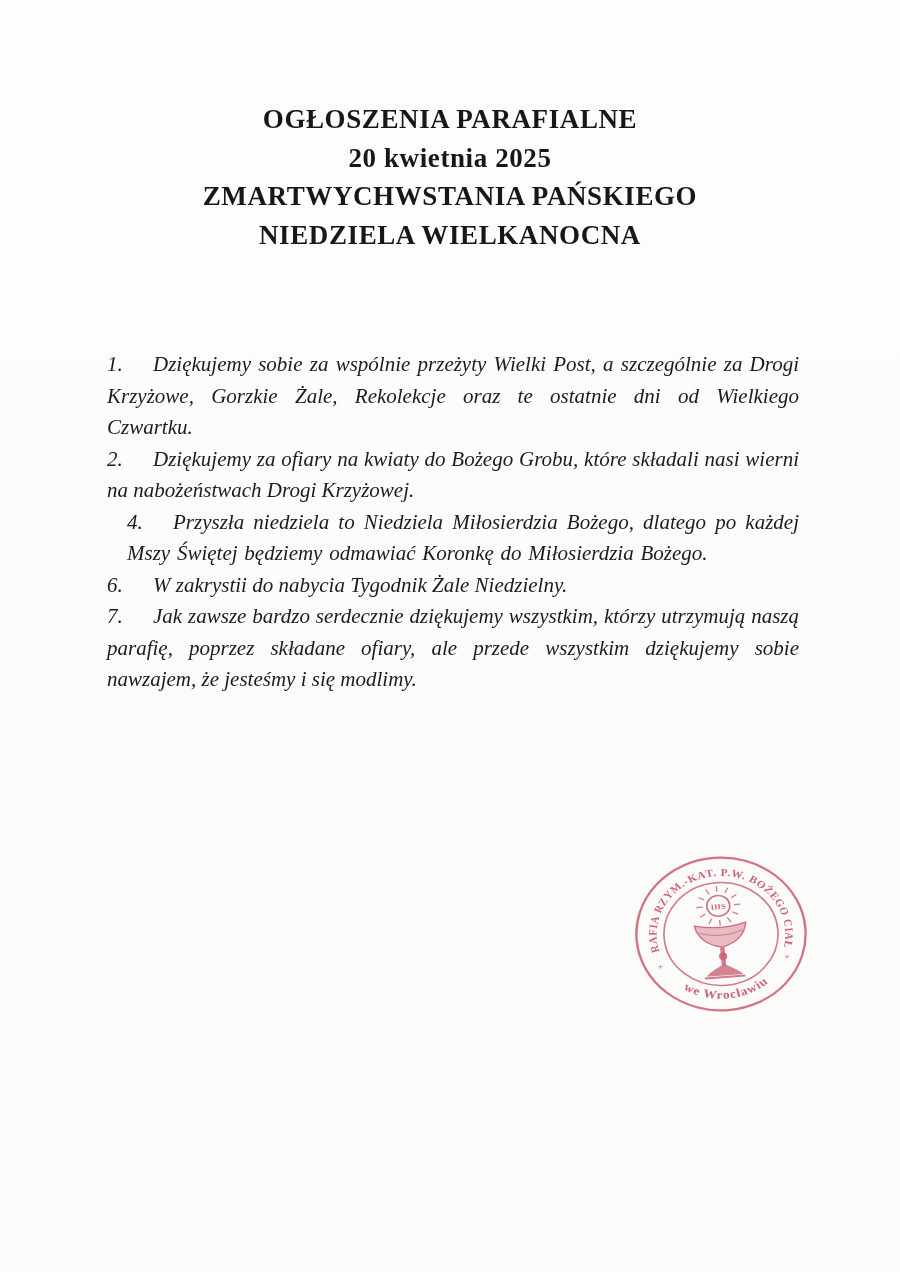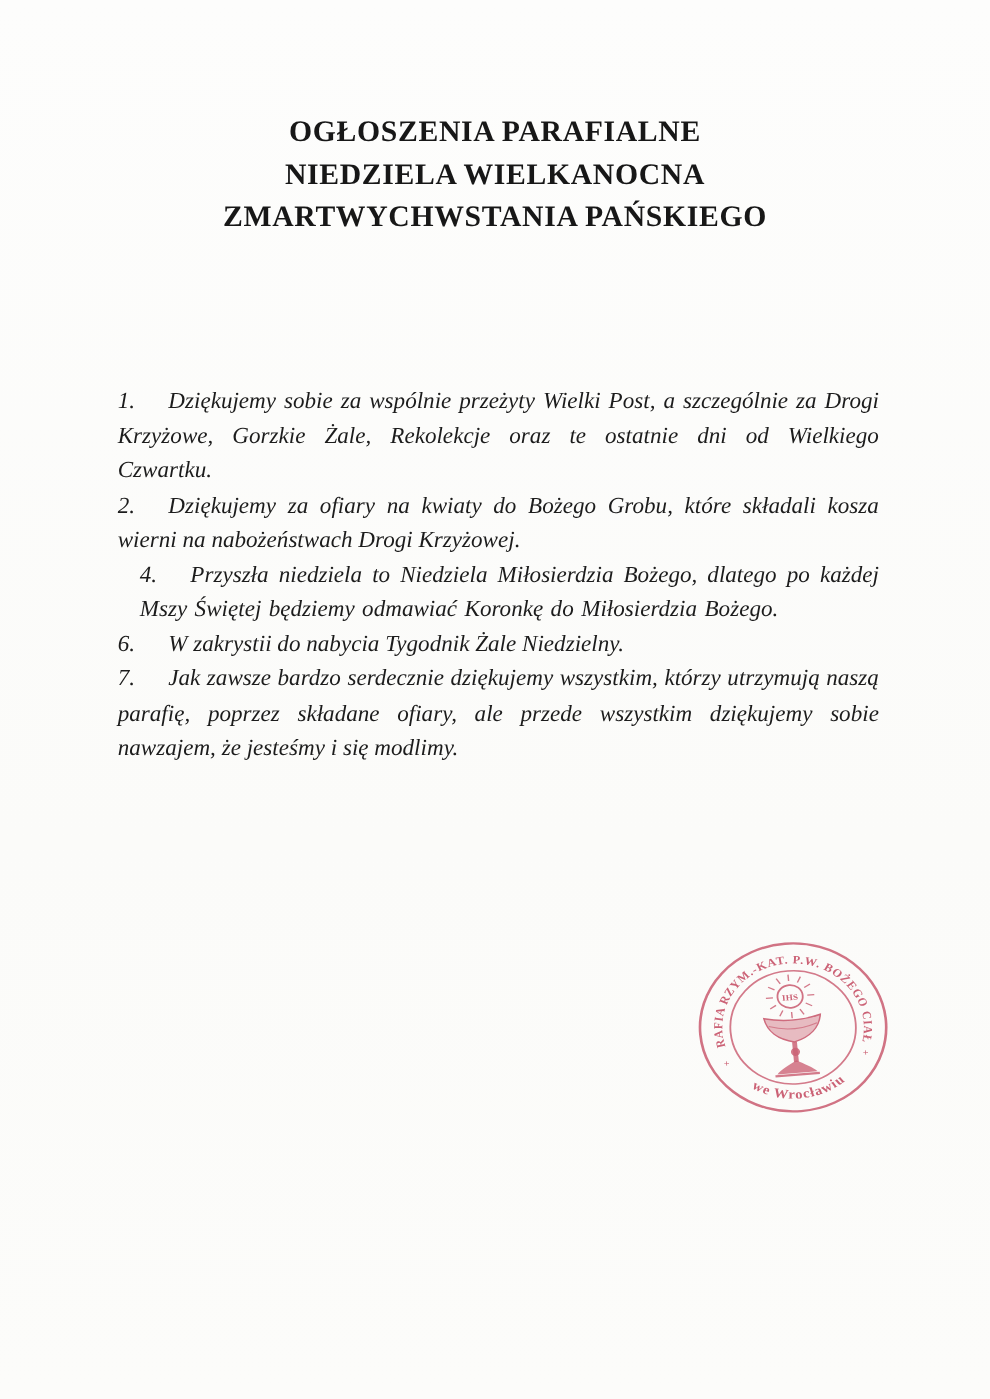--- a/index.html
+++ b/index.html
@@ -69,27 +69,28 @@
     letter-spacing: 0.3px;
   }
 </style>
 </head>
 <body>
 
 <div class="page">
 
   <header class="title-block">
     <div>OGŁOSZENIA PARAFIALNE</div>
+    <div>20 kwietnia 2025</div>
+    <div>ZMARTWYCHWSTANIA PAŃSKIEGO</div>
     <div>NIEDZIELA WIELKANOCNA</div>
-    <div>ZMARTWYCHWSTANIA PAŃSKIEGO</div>
   </header>
 
   <main class="body-text">
     <p class="item item-1"><span class="num">1.</span><span>Dziękujemy sobie za wspólnie przeżyty Wielki Post, a szczególnie za Drogi Krzyżowe, Gorzkie Żale, Rekolekcje oraz te ostatnie dni od Wielkiego Czwartku.</span></p>
-    <p class="item item-2"><span class="num">2.</span><span>Dziękujemy za ofiary na kwiaty do Bożego Grobu, które składali kosza wierni na nabożeństwach Drogi Krzyżowej.</span></p>
+    <p class="item item-2"><span class="num">2.</span><span>Dziękujemy za ofiary na kwiaty do Bożego Grobu, które składali nasi wierni na nabożeństwach Drogi Krzyżowej.</span></p>
     <p class="item item-4"><span class="num">4.</span><span>Przyszła niedziela to Niedziela Miłosierdzia Bożego, dlatego po każdej Mszy Świętej będziemy odmawiać Koronkę do Miłosierdzia Bożego.</span></p>
     <p class="item item-6"><span class="num">6.</span><span>W zakrystii do nabycia Tygodnik Żale Niedzielny.</span></p>
     <p class="item item-7"><span class="num">7.</span><span>Jak zawsze bardzo serdecznie dziękujemy wszystkim, którzy utrzymują naszą parafię, poprzez składane ofiary, ale przede wszystkim dziękujemy sobie nawzajem, że jesteśmy i się modlimy.</span></p>
   </main>
 
   <div class="stamp">
     <svg viewBox="0 0 200 200" preserveAspectRatio="none" color="#c8566b">
       <g transform="rotate(-5 100 100)">
 
         <circle cx="100" cy="100" r="92" fill="none" stroke="currentColor" stroke-width="2.6" opacity="0.9"></circle>

